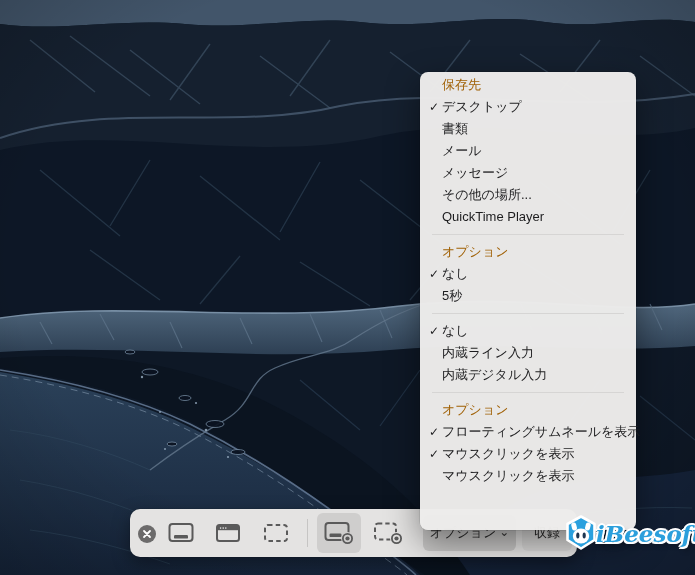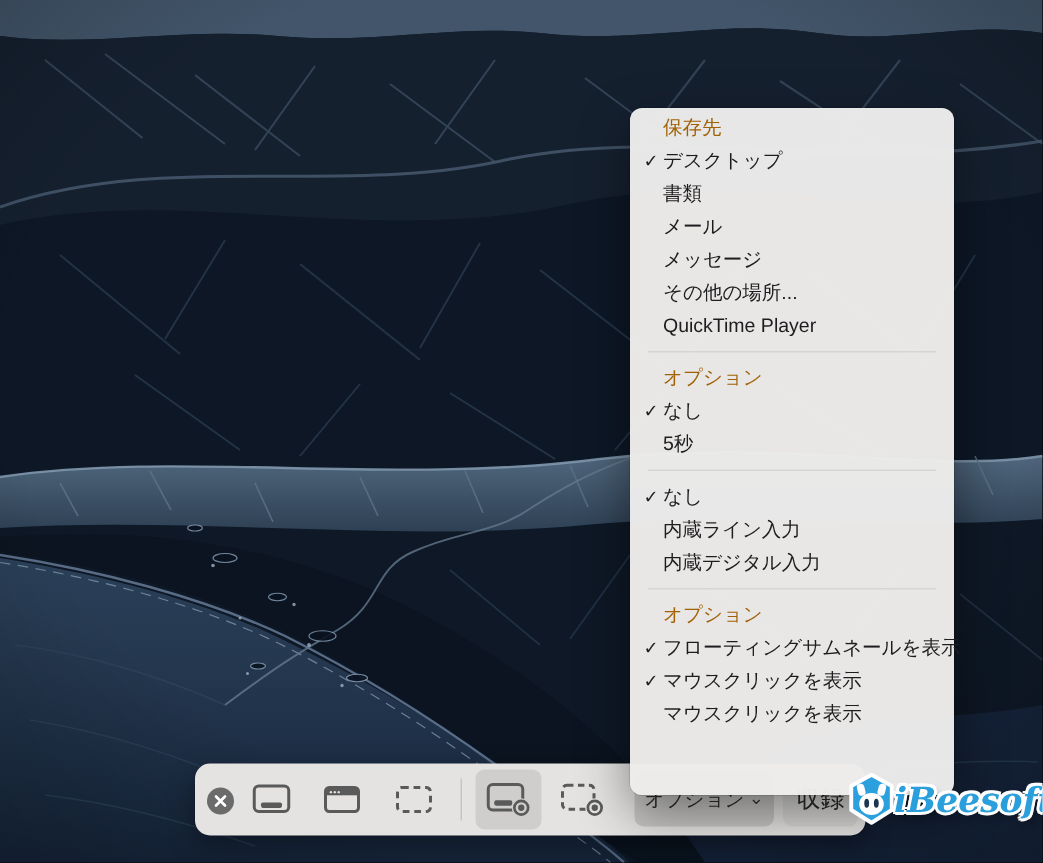--- a/index.html
+++ b/index.html
@@ -16,21 +16,21 @@
   .tb-btn{position:absolute;top:4px;width:44px;height:40px;border-radius:6px;
           display:flex;align-items:center;justify-content:center;}
   .tb-btn.selected{background:#cfcecd;}
   .tb-sep{position:absolute;left:177px;top:10px;width:1px;height:28px;background:#c6c5c4;}
   .tb-options{position:absolute;left:293px;top:6px;width:93px;height:36px;border-radius:6px;
               background:#c8c7c6;display:flex;align-items:center;justify-content:center;
               gap:3px;font-size:13px;color:#2b2b2b;}
   .tb-options .chev{font-size:12px;color:#3a3a3a;line-height:1;margin-top:-2px;}
   .tb-record{position:absolute;left:392px;top:6px;width:50px;height:36px;border-radius:6px;
              background:#d9d8d7;display:flex;align-items:center;justify-content:center;
-             font-size:16px;color:#2b2b2b;}
+             font-size:13px;color:#2b2b2b;}
 
   
   .menu{position:absolute;left:420px;top:72px;width:216px;height:458px;box-sizing:border-box;
         background:rgba(237,236,235,.98);border-radius:8px;padding-top:2px;
         box-shadow:0 12px 34px rgba(0,0,0,.45),0 0 0 .5px rgba(0,0,0,.14);z-index:10;
         font-size:13px;color:#1d1d1f;}
   .menu-header{position:relative;height:22px;line-height:22px;padding-left:22px;color:#a16207;}
   .menu-item{position:relative;height:22px;line-height:22px;padding-left:22px;white-space:nowrap;}
   .menu-item .check{position:absolute;left:7px;top:0;width:14px;text-align:center;
                     font-weight:bold;font-size:12px;color:#1d1d1f;}

